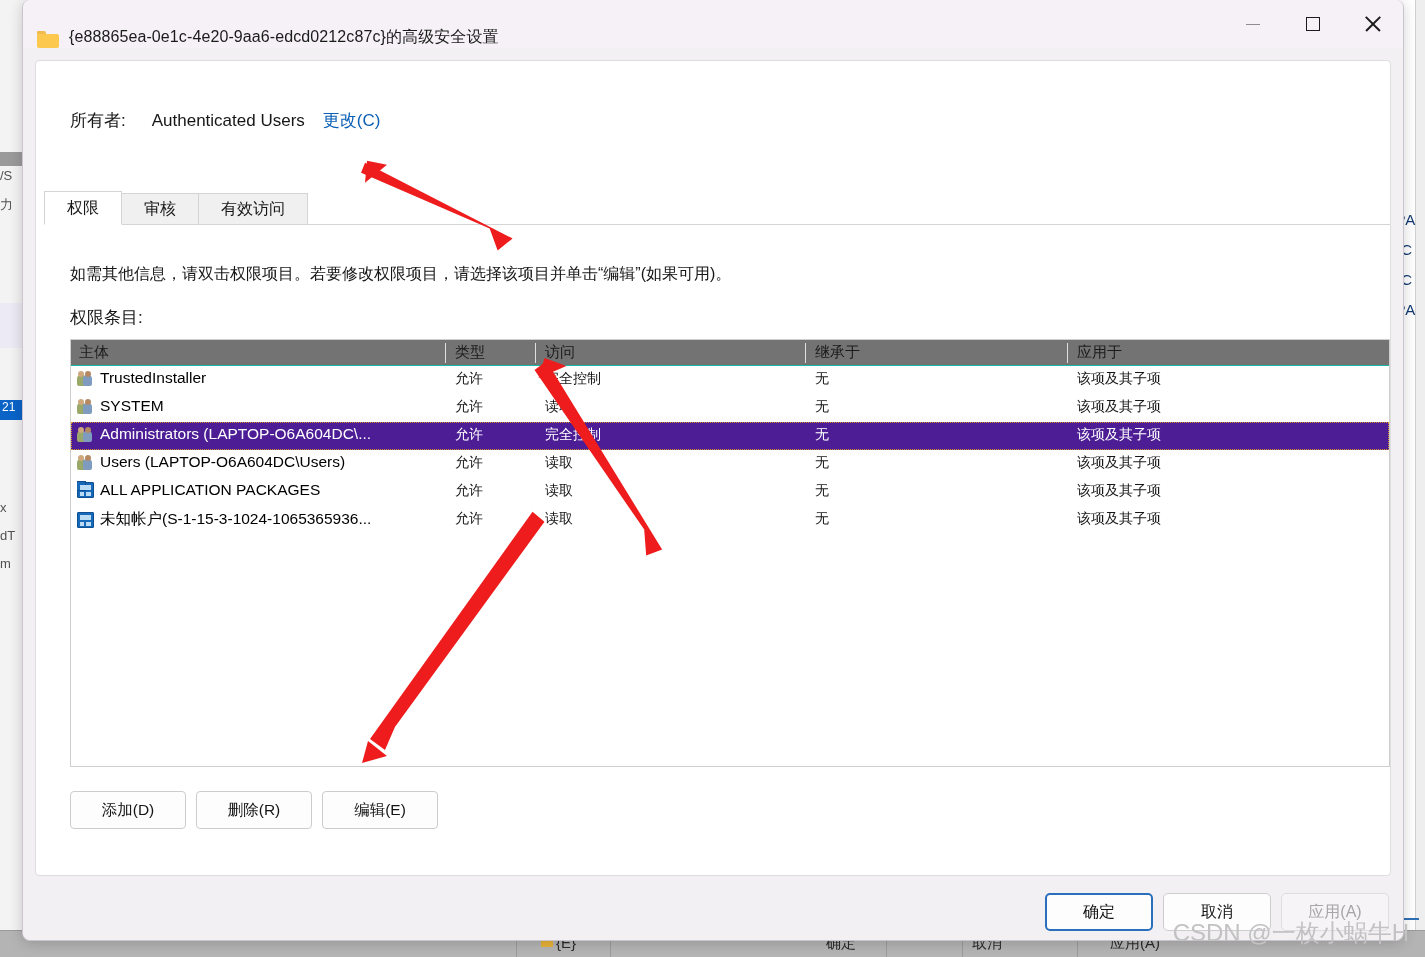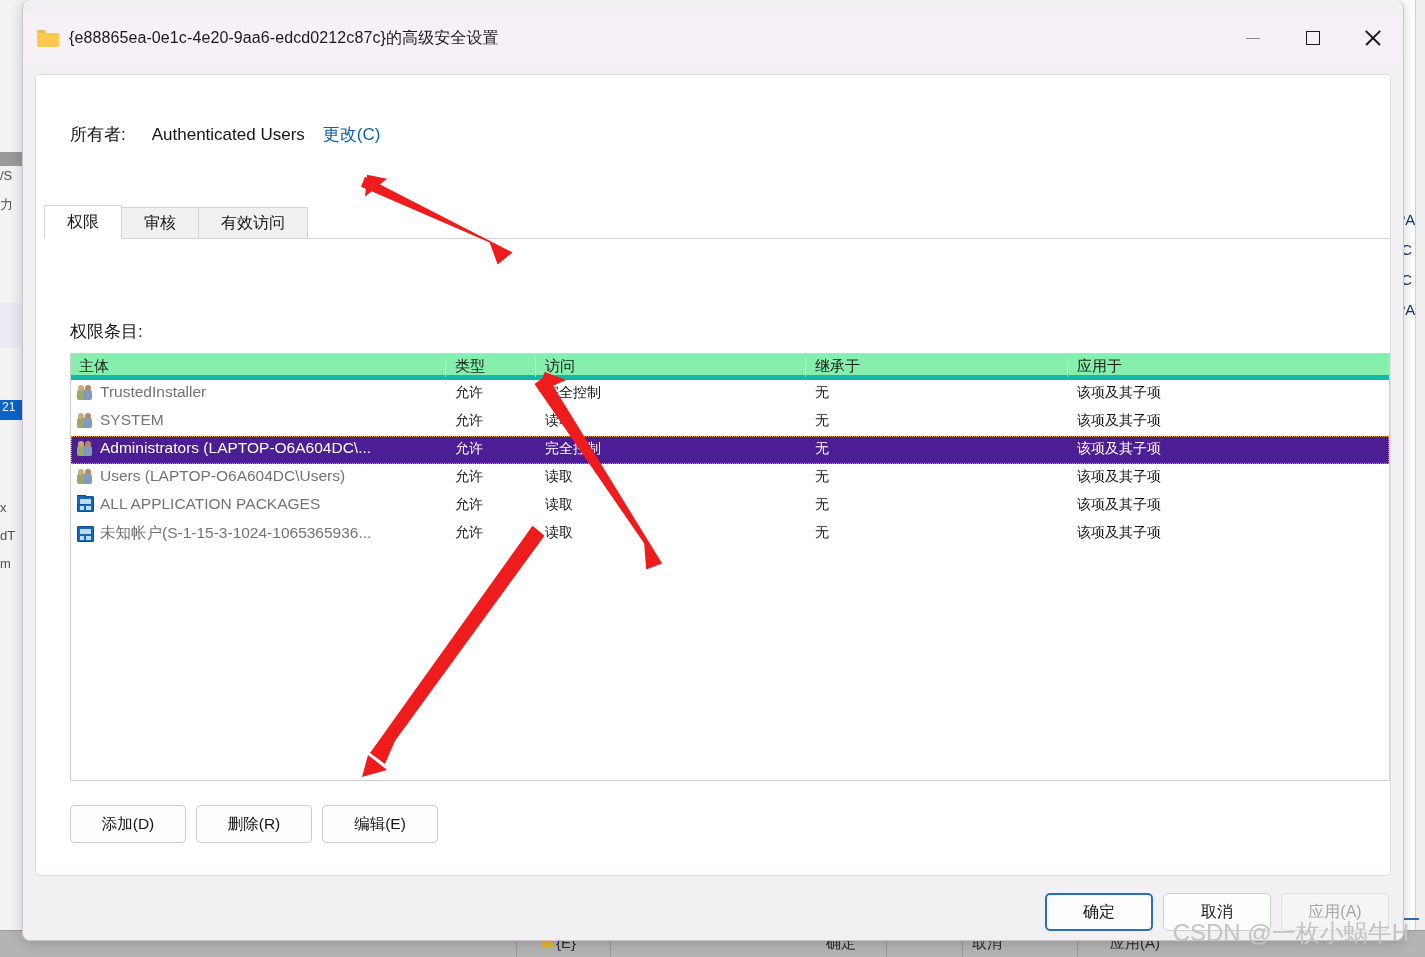--- a/index.html
+++ b/index.html
@@ -73,21 +73,21 @@
     border-top-left-radius: 8px; border-top-right-radius: 8px;
     box-shadow: 0 2px 14px rgba(0,0,0,0.18);
     display: flex; flex-direction: column;
   }
 
   
   #titlebar {
     height: 48px; flex: 0 0 48px; position: relative;
     background: #f5f1f6;
     border-top-left-radius: 8px; border-top-right-radius: 8px;
-    display: flex; align-items: center; margin-top: 14px;
+    display: flex; align-items: flex-end;
   }
   .folder-icon {
     margin-left: 14px; width: 22px; height: 17px; position: relative; flex: 0 0 22px;
   }
   .folder-icon .tab {
     position: absolute; left: 0; top: 0; width: 9px; height: 4px;
     background: #f0bc4b; border-radius: 1px 2px 0 0;
   }
   .folder-icon .body {
     position: absolute; left: 0; top: 3px; width: 22px; height: 14px;
@@ -158,22 +158,22 @@
   #entries-label {
     position: absolute; left: 34px; top: 245px; font-size: 17px; color: #161616;
   }
 
   
   #table {
     position: absolute; left: 34px; top: 278px; width: 1320px; height: 428px;
     border: 1px solid #cfcfcf; background: #ffffff; overflow: hidden;
   }
   #thead {
-    height: 26px; position: relative; background: #86efac;
-    border-bottom: 5px solid #14b8a6;
+    height: 26px; position: relative; background: #737373;
+    border-bottom: 1px solid #14b8a6;
   }
   .th {
     position: absolute; top: 3px; font-size: 15px; color: #1b1b1b; white-space: nowrap;
   }
   .th-sep {
     position: absolute; top: 3px; width: 1px; height: 20px; background: #dfdfdf;
   }
   #tbody { position: relative; }
   .row {
     position: relative; height: 28px; display: block; cursor: default;
@@ -182,21 +182,21 @@
   .row.selected .cell, .row.selected .subj-text { color: #ffffff; }
   .row.selected { outline: 1px dotted #d8962b; outline-offset: -1px; }
   .cell {
     position: absolute; top: 4px; font-size: 14px; color: #161616; white-space: nowrap;
   }
   .subj {
     position: absolute; left: 6px; top: 3px; display: flex; align-items: center;
     max-width: 360px; overflow: hidden;
   }
   .subj-text {
-    font-size: 15.5px; color: #737373; margin-left: 6px; white-space: nowrap;
+    font-size: 15.5px; color: #000000; margin-left: 6px; white-space: nowrap;
   }
 
   
   .ic { width: 17px; height: 16px; position: relative; flex: 0 0 17px; }
   .ic-users .p1, .ic-users .p2 {
     position: absolute; bottom: 0; width: 9px; height: 11px; border-radius: 4px 4px 2px 2px;
   }
   .ic-users .p1 { left: 0; background: #9aa86a; }
   .ic-users .p2 { left: 6px; background: #7f9cc0; }
   .ic-users .h1, .ic-users .h2 {
@@ -322,20 +322,21 @@
       <a id="owner-change">更改(C)</a>
     </div>
 
     <div id="tabs">
       <div class="tab-item active">权限</div>
       <div class="tab-item">审核</div>
       <div class="tab-item">有效访问</div>
     </div>
     <div id="tab-underline"></div>
 
+    <div id="hint">如需其他信息，请双击权限项目。若要修改权限项目，请选择该项目并单击“编辑”(如果可用)。</div>
     <div id="entries-label">权限条目:</div>
 
     <div id="table">
       <div id="thead">
         <span class="th" style="left:8px">主体</span>
         <span class="th-sep" style="left:374px"></span>
         <span class="th" style="left:384px">类型</span>
         <span class="th-sep" style="left:464px"></span>
         <span class="th" style="left:474px">访问</span>
         <span class="th-sep" style="left:734px"></span>

